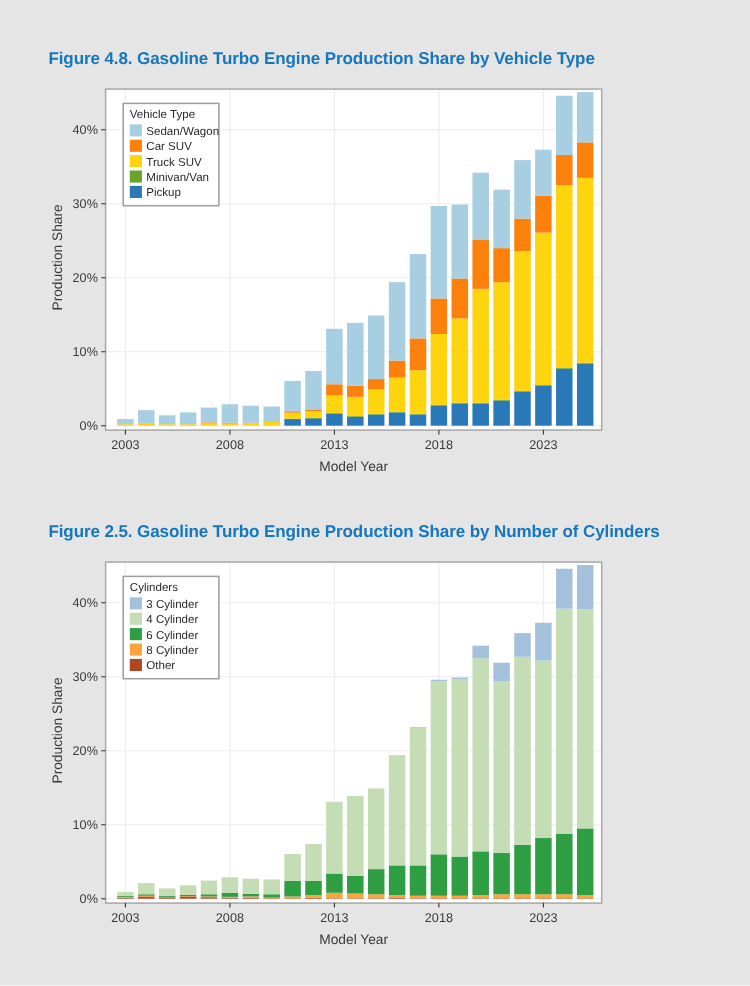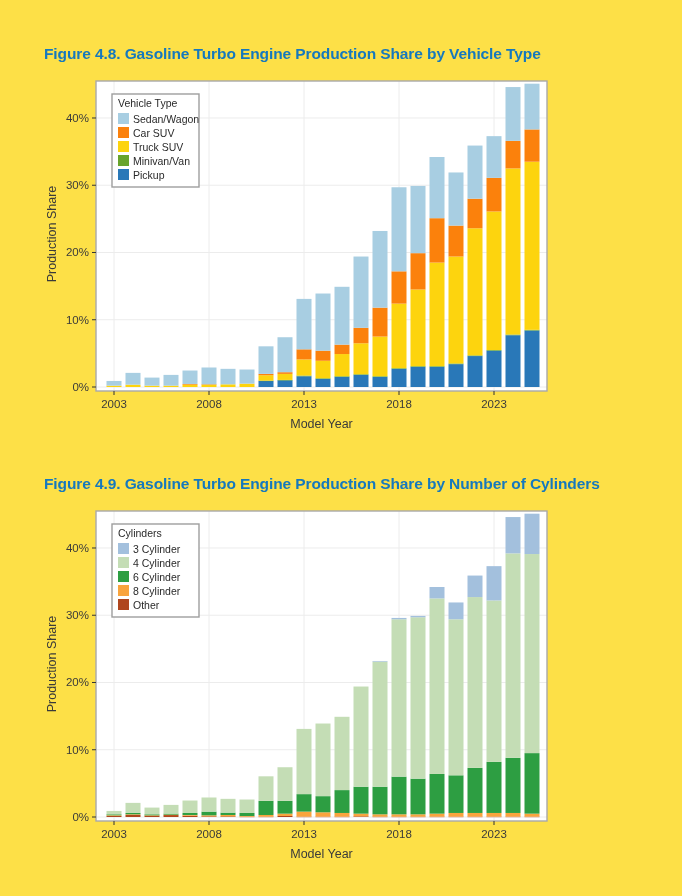--- a/index.html
+++ b/index.html
@@ -1,19 +1,19 @@
 <!DOCTYPE html>
 <html><head>
 <meta charset="utf-8">
 <style>
   html,body{margin:0;padding:0;background:#ffffff;}
   .page{
     position:relative;
     width:682px;height:896px;
-    background:#fde047;
+    background:#e5e5e5;
     font-family:"Liberation Sans","DejaVu Sans",sans-serif;
     overflow:hidden;
   }
   .figure-section{position:absolute;left:44px;width:620px;}
   #section-0{top:44px;}
   #section-1{top:474px;}
   .fig-title{
     margin:0 0 14px 0;
     font-size:15.5px;
     font-weight:bold;
@@ -176,21 +176,21 @@
           <text x="89" y="72.5" font-size="10.5" fill="#2a2a2a">Truck SUV</text>
           <rect x="74" y="77" width="11" height="11" fill="#68a42c"></rect>
           <text x="89" y="86.5" font-size="10.5" fill="#2a2a2a">Minivan/Van</text>
           <rect x="74" y="91" width="11" height="11" fill="#2978b8"></rect>
           <text x="89" y="100.5" font-size="10.5" fill="#2a2a2a">Pickup</text>
         </g>
       </svg>
   </section>
 
   <section class="figure-section" id="section-1">
-    <h2 class="fig-title" style="color: rgb(21, 120, 190);">Figure 4.9. Gasoline Turbo Engine Production Share by Number of Cylinders</h2>
+    <h2 class="fig-title" style="color: rgb(21, 120, 190);">Figure 2.5. Gasoline Turbo Engine Production Share by Number of Cylinders</h2>
     <svg id="chart-1" class="chart" width="616" height="360" viewBox="0 0 616 360">
         <rect x="52" y="3" width="451" height="310" fill="#ffffff"></rect>
         <g>
           <line x1="52" x2="503" y1="309" y2="309" stroke="#ececec" stroke-width="1"></line>
           <line x1="52" x2="503" y1="241.74725274725273" y2="241.74725274725273" stroke="#ececec" stroke-width="1"></line>
           <line x1="52" x2="503" y1="174.4945054945055" y2="174.4945054945055" stroke="#ececec" stroke-width="1"></line>
           <line x1="52" x2="503" y1="107.24175824175825" y2="107.24175824175825" stroke="#ececec" stroke-width="1"></line>
           <line x1="52" x2="503" y1="39.98901098901098" y2="39.98901098901098" stroke="#ececec" stroke-width="1"></line>
           <line x1="70" x2="70" y1="3" y2="313" stroke="#ececec" stroke-width="1"></line>
           <line x1="165" x2="165" y1="3" y2="313" stroke="#ececec" stroke-width="1"></line>

